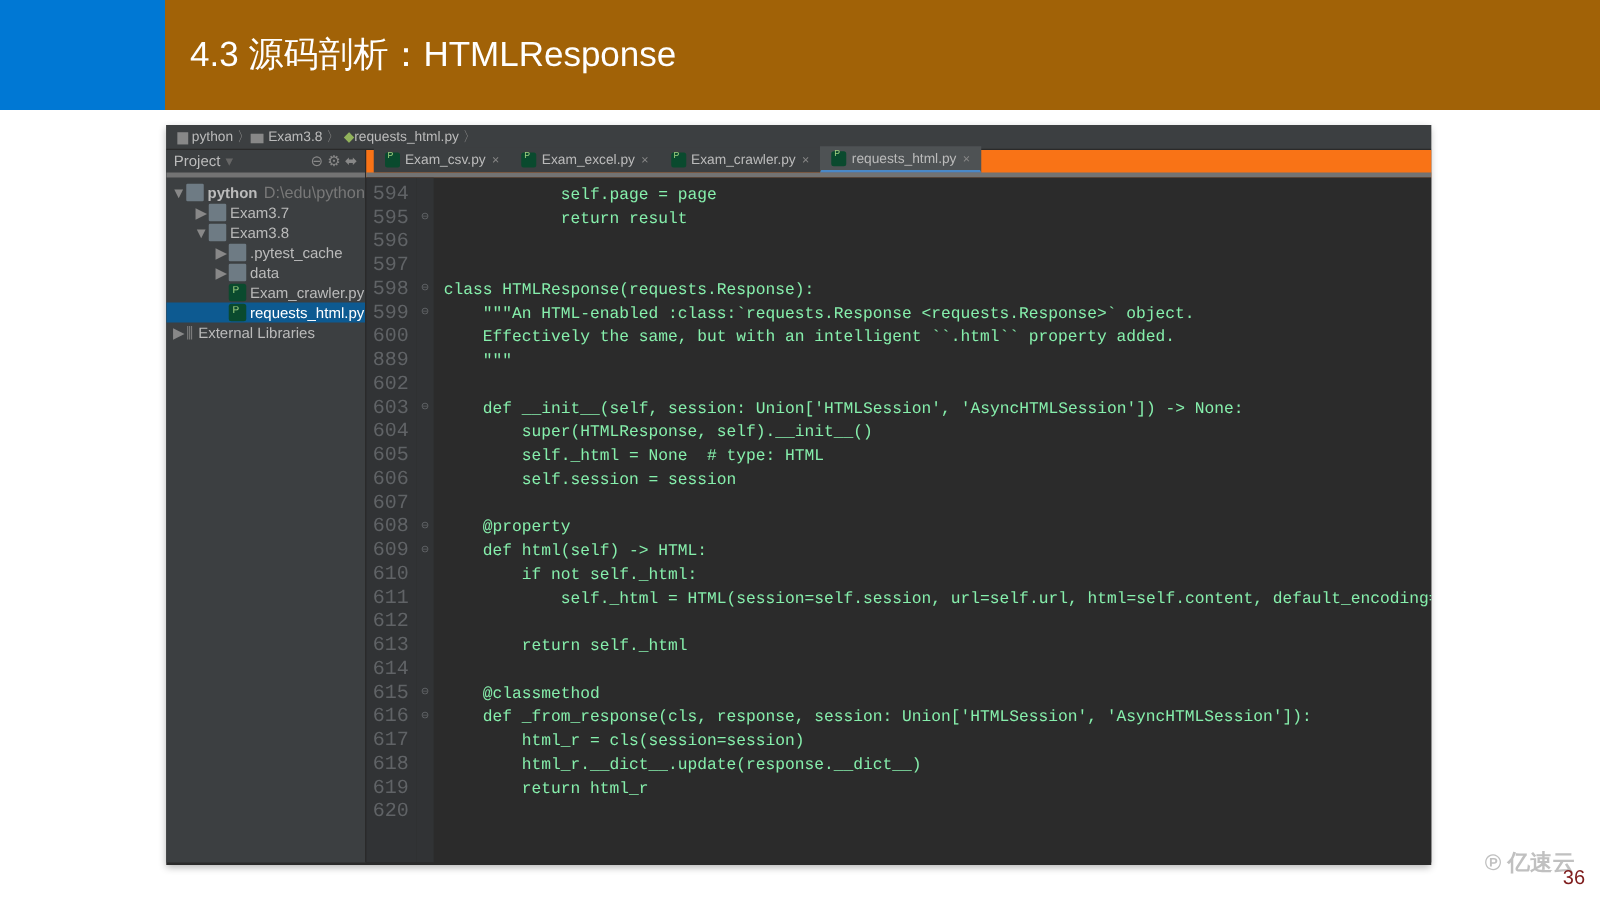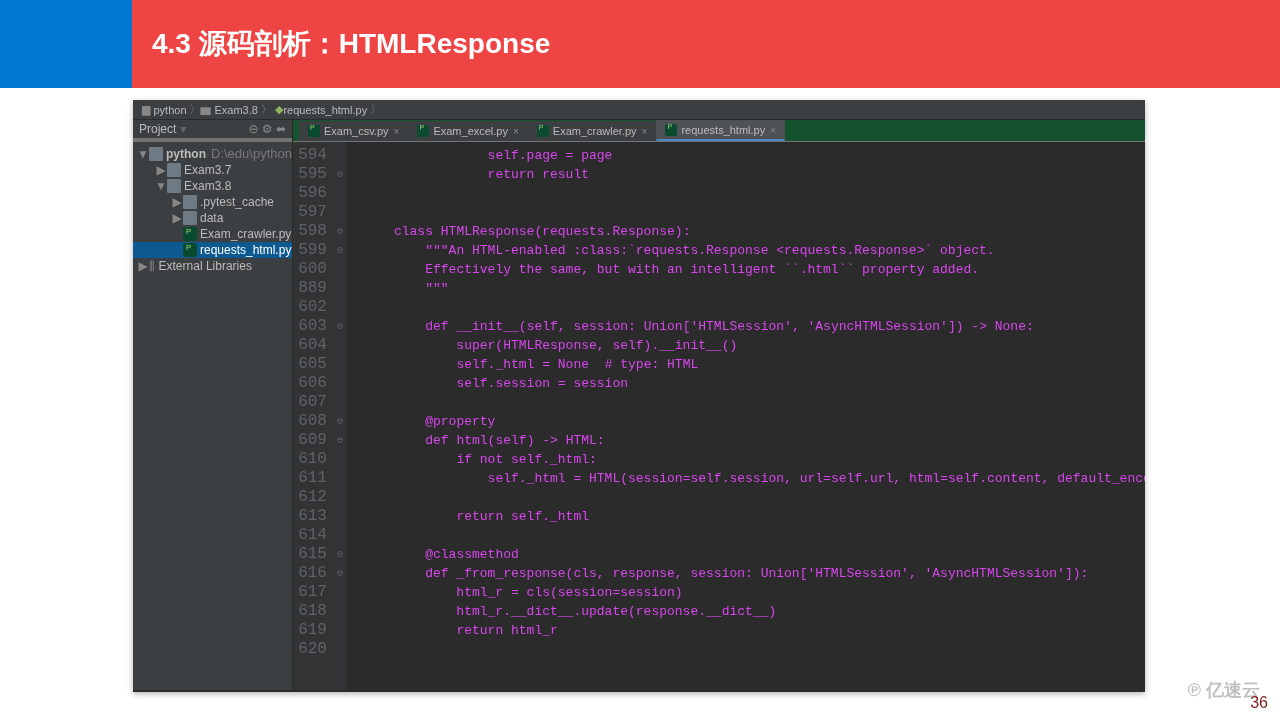--- a/index.html
+++ b/index.html
@@ -1,49 +1,49 @@
 <!DOCTYPE html>
 <html><head>
 <meta charset="utf-8">
 <style>
 * { margin:0; padding:0; box-sizing:border-box; }
 body { font-family:"Segoe UI","Microsoft YaHei",sans-serif; background:#fff; width:1280px; height:720px; overflow:hidden; }
 .slide-hdr { display:flex; height:88px; }
 .accent { width:132px; background:#0078d4; }
-.title-bar { flex:1; background:#ef4444; color:#fff; font-size:28px; font-weight:bold; padding:14px 20px; display:flex; align-items:center; }
+.title-bar { flex:1; background:#a16207; color:#fff; font-size:28px; font-weight:normal; padding:14px 20px; display:flex; align-items:center; }
 .ide-wrap { position:absolute; left:133px; top:100px; width:1012px; height:592px; background:#2b2b2b; color:#a9b7c6; font-size:12px; overflow:hidden; box-shadow:0 2px 6px rgba(0,0,0,0.3); }
 .ide-top { height:20px; background:#3c3f41; font-size:11px; display:flex; align-items:center; padding-left:6px; color:#bbb; border-bottom:1px solid #2a2a2a; }
 .ide-top .fi { margin:0 3px; color:#888; }
 .ide-top .py { color:#92b35c; }
 .ide-body { display:flex; height:570px; }
 .sidebar { width:188px; background:#3c3f41; border-right:1px solid #2a2a2a; }
 .sb-proj { height:22px; background:#3c3f41; border-bottom:4px solid #737373; font-size:12px; padding:4px 6px; color:#bbb; display:flex; align-items:center;text-align:right; }
 .sb-proj .gi { margin-left:auto; color:#888; }
 .tree { font-size:12px; padding-top:3px; }
 .tree-row { padding:1px 0 1px 4px; display:flex; align-items:center; color:#bbb; cursor:pointer; }
 .tree-row.sel { background:#0d5a91; color:#fff; }
 .tree-row .ar { width:12px; text-align:center; color:#888; }
 .tree-row .ic { width:14px; height:14px; margin-right:3px; display:inline-block; }
 .ic.fold { background:#6e7b84; border-radius:1px; }
 .ic.pyf { background:#0a4a2e; border-radius:2px; position:relative; }
 .ic.pyf:after { content:"P"; font-size:8px; color:#a0d080; position:absolute; left:3px; top:0; }
 .tree-row .pathtxt { color:#787878; font-size:13px; margin-left:5px; }
 .main { flex:1; display:flex; flex-direction:column; }
-.tabs { height:22px; background:#14532d; border-bottom:1px solid #737373; display:flex; align-items:flex-end; padding-left:6px; }
+.tabs { height:22px; background:#f97316; border-bottom:4px solid #737373; display:flex; align-items:flex-end; padding-left:6px; }
 .tab { padding:3px 8px; font-size:11px; color:#bbb; background:#3c3f41; border:1px solid transparent; cursor:pointer; display:flex; align-items:center; }
 .tab .tpy { width:12px; height:12px; background:#0a4a2e; border-radius:2px; margin-right:4px; display:inline-block; position:relative; }
 .tab .tpy:after { content:"P"; font-size:7px; color:#a0d080; position:absolute; left:2px; top:-1px; }
 .tab .cl { margin-left:5px; color:#888; font-size:10px; }
 .tab.act { background:#4e5254; border-bottom:2px solid #4a88c7; }
 .editor { flex:1; display:flex; background:#2b2b2b; font-family:"Consolas","Courier New",monospace; font-size:13px; line-height:19px; overflow:hidden; }
 .gutter { width:40px; background:#313335; color:#606366; text-align:right; padding:4px 6px 0 0; font-size:16px; }
 .gutter div { height:19px; }
 .fold-col { width:14px; background:#313335; color:#606366; padding-top:4px; }
 .fold-col div { height:19px; text-align:center; font-size:10px; }
-.code { flex:1; padding:4px 0 0 8px; white-space:pre; color:#d946ef;margin-left:39px; }
+.code { flex:1; padding:4px 0 0 8px; white-space:pre; color:#86efac; }
 .code .l { height:19px; }
 .page-num { position:absolute; right:12px; bottom:8px; font-size:16px; color:#7f1d1d; }
 .watermark { position:absolute; right:20px; bottom:18px; font-size:18px; color:rgba(150,150,150,0.6); font-weight:bold;margin-top:32px; }
 </style>
 </head>
 <body>
 
 <div class="slide-hdr">
   <div class="accent"></div>
   <div class="title-bar">4.3 源码剖析：HTMLResponse</div>

